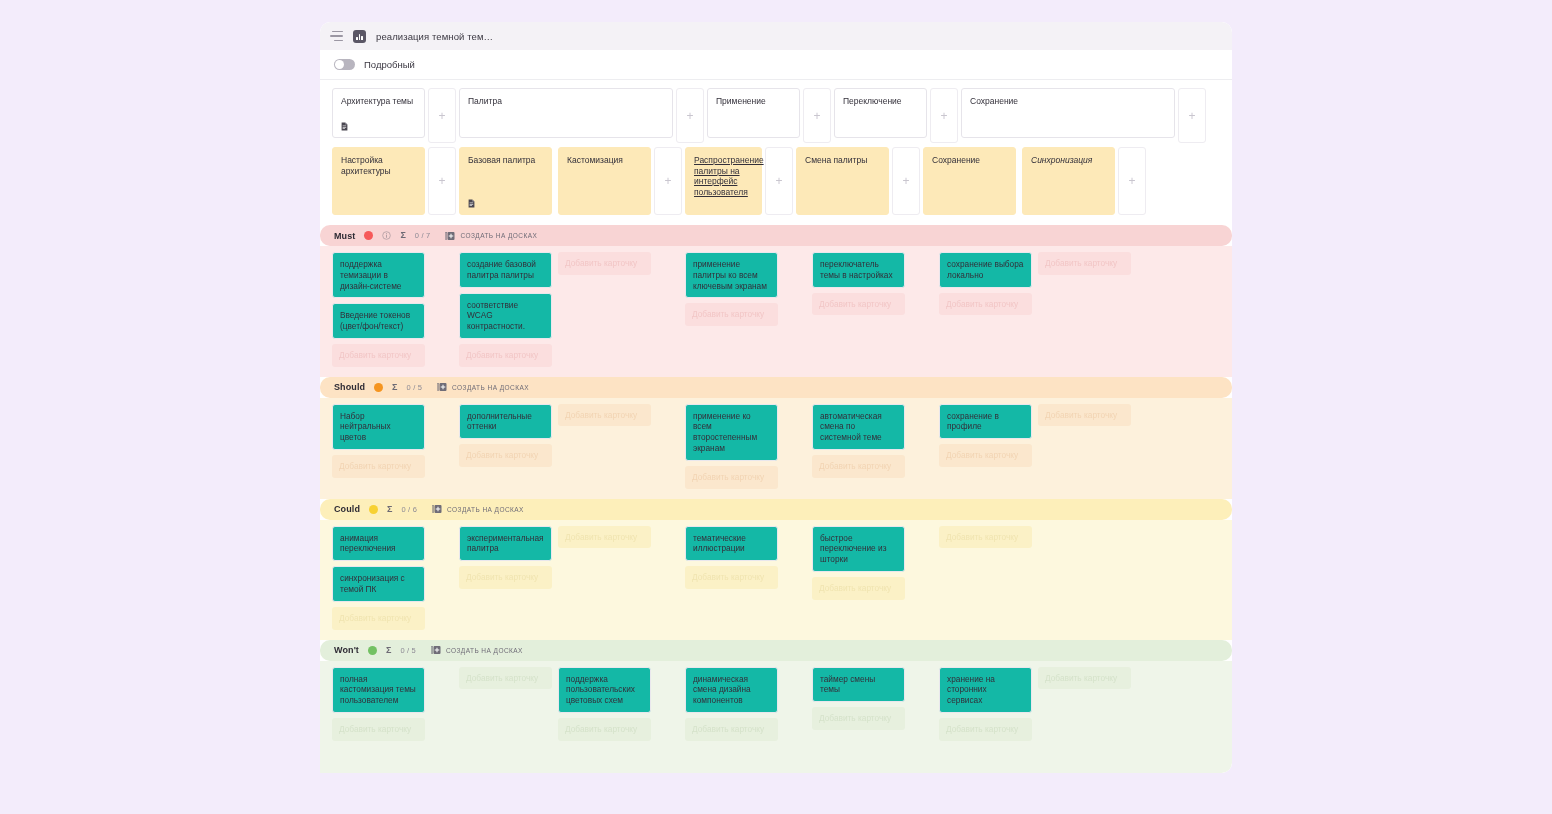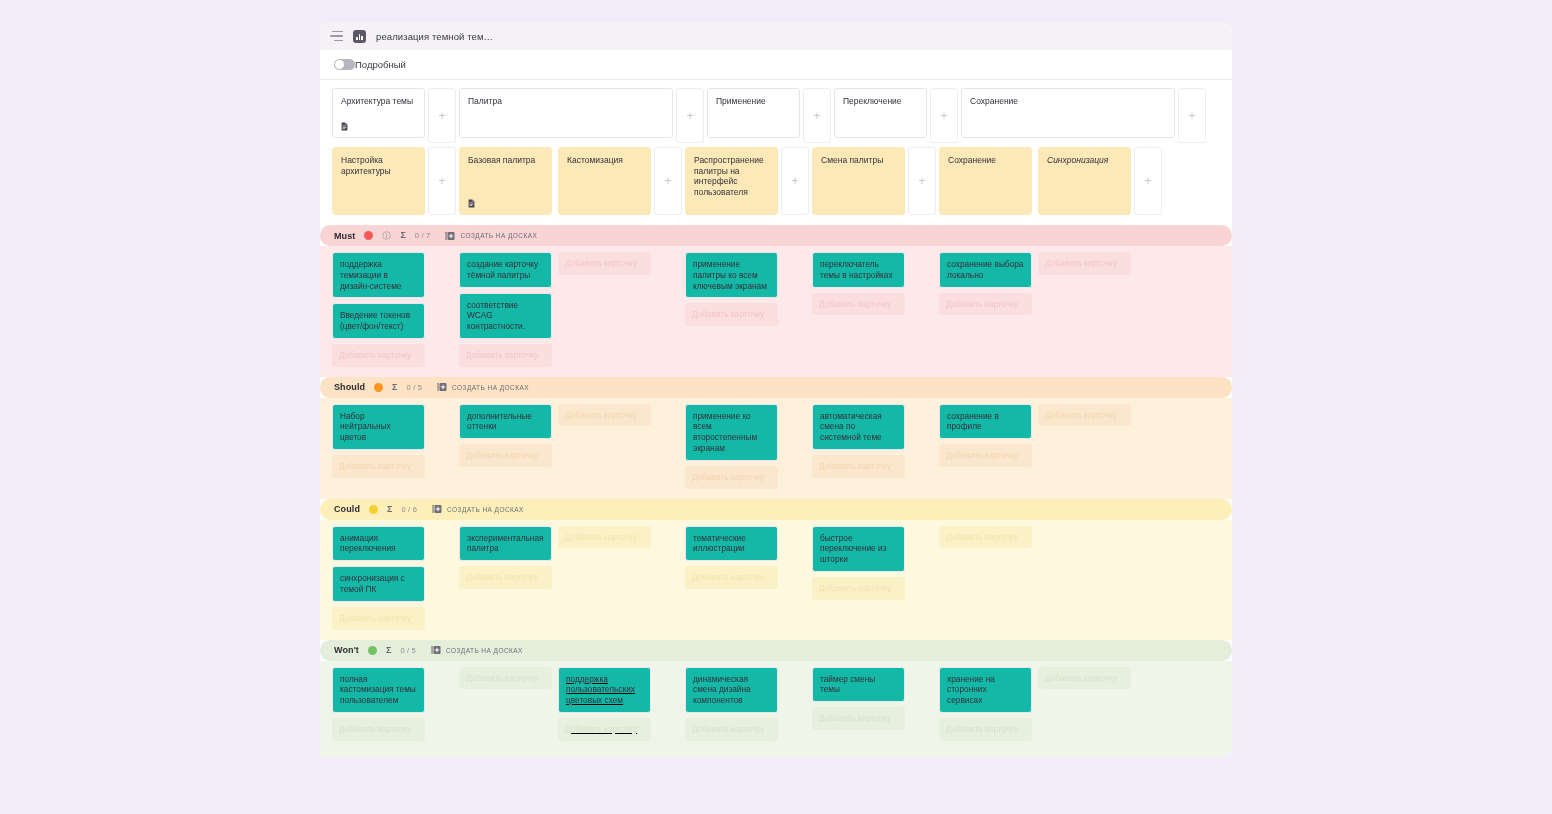--- a/index.html
+++ b/index.html
@@ -45,21 +45,21 @@
   }
   .app-icon b { display:block; width: 1.5px; background: #ffffff; border-radius:.5px;}
   .app-icon b:nth-child(1){height:3px;}
   .app-icon b:nth-child(2){height:6px;}
   .app-icon b:nth-child(3){height:4px;}
 
   .app-title { font-size: 9.5px; color: #3b3842; letter-spacing: .1px; }
 
   
   .toggle-row {
-    height: 30px; display: flex; align-items: center; 
+    height: 30px; display: flex; align-items: center; gap: 9px;
     padding: 0 14px; background: #ffffff;
     border-bottom: 1px solid #ededf0;
   }
   .switch {
     width: 21px; height: 11px; border-radius: 6px; background: #b8b5bf;
     position: relative; flex: none; cursor: pointer;
   }
   .switch::after {
     content:""; position:absolute; left:1px; top:1px;
     width:9px; height:9px; border-radius:50%; background:#ffffff;
@@ -147,21 +147,21 @@
   .band-should .addcard   { background:#fbe7cd; color:#f2d4b3; }
 
   .band-could .band-head { background:#fdefba; }
   .band-could .band-body { background:#fdf8de; }
   .band-could .addcard   { background:#fbf1c6; color:#f0e4b0; }
 
   .band-wont  .band-head { background:#e3efdb; }
   .band-wont  .band-body { background:#eff5e9; }
   .band-wont  .addcard   { background:#e7f0de; color:#d5e2ca; }
 
-  .band:last-child .band-body { border-radius: 0 0 10px 0; padding-bottom: 16px;}
+  .band:last-child .band-body { border-radius: 0 0 10px 0; padding-bottom: 32px;}
 </style>
 </head>
 <body>
 
 <div id="app">
 
   <div class="topbar">
     <div class="hamburger">
       <i></i>
         <i></i>
@@ -226,21 +226,21 @@
               <rect x="1.6" y="3.6" width="3.6" height="0.6" fill="#ffffff"></rect>
               <rect x="1.6" y="5" width="3.6" height="0.6" fill="#ffffff"></rect>
               <rect x="1.6" y="6.4" width="2.4" height="0.6" fill="#ffffff"></rect>
             </svg>
           </div>
           <div class="spacer" style="width: 6px;"></div>
           <div class="node story" style="width: 93px;">
             <div>Кастомизация</div>
           </div>
           <div class="plus-cell story" style="width: 28px; margin-left: 3px; margin-right: 3px;">+</div>
-          <div class="node story" style="width: 93px;">
+          <div class="node story" style="width: 77px; text-decoration: underline;">
             <div>Распространение палитры на интерфейс пользователя</div>
           </div>
           <div class="plus-cell story" style="width: 28px; margin-left: 3px; margin-right: 3px;">+</div>
           <div class="node story" style="width: 93px;">
             <div>Смена палитры</div>
           </div>
           <div class="plus-cell story" style="width: 28px; margin-left: 3px; margin-right: 3px;">+</div>
           <div class="node story" style="width: 93px;">
             <div>Сохранение</div>
           </div>
@@ -275,21 +275,21 @@
             </div>
           </div>
           <div class="band-body">
             <div class="cell" style="width: 93px;">
               <div class="card">поддержка темизации в дизайн-системе</div>
               <div class="card">Введение токенов (цвет/фон/текст)</div>
               <div class="addcard">Добавить карточку</div>
             </div>
             <div class="spacer" style="width: 34px;"></div>
             <div class="cell" style="width: 93px;">
-              <div class="card">создание карточку тёмной палитры</div>
+              <div class="card">создание базовой палитра палитры</div>
               <div class="card">соответствие WCAG контрастности.</div>
               <div class="addcard">Добавить карточку</div>
             </div>
             <div class="spacer" style="width: 6px;"></div>
             <div class="cell" style="width: 93px;">
               <div class="addcard">Добавить карточку</div>
             </div>
             <div class="spacer" style="width: 34px;"></div>
             <div class="cell" style="width: 93px;">
               <div class="card">применение палитры ко всем ключевым экранам</div>
@@ -429,21 +429,21 @@
           <div class="band-body">
             <div class="cell" style="width: 93px;">
               <div class="card">полная кастомизация темы пользователем</div>
               <div class="addcard">Добавить карточку</div>
             </div>
             <div class="spacer" style="width: 34px;"></div>
             <div class="cell" style="width: 93px;">
               <div class="addcard">Добавить карточку</div>
             </div>
             <div class="spacer" style="width: 6px;"></div>
-            <div class="cell" style="width: 93px; text-decoration: underline;">
+            <div class="cell" style="width: 93px;">
               <div class="card">поддержка пользовательских цветовых схем</div>
               <div class="addcard">Добавить карточку</div>
             </div>
             <div class="spacer" style="width: 34px;"></div>
             <div class="cell" style="width: 93px;">
               <div class="card">динамическая смена дизайна компонентов</div>
               <div class="addcard">Добавить карточку</div>
             </div>
             <div class="spacer" style="width: 34px;"></div>
             <div class="cell" style="width: 93px;">

